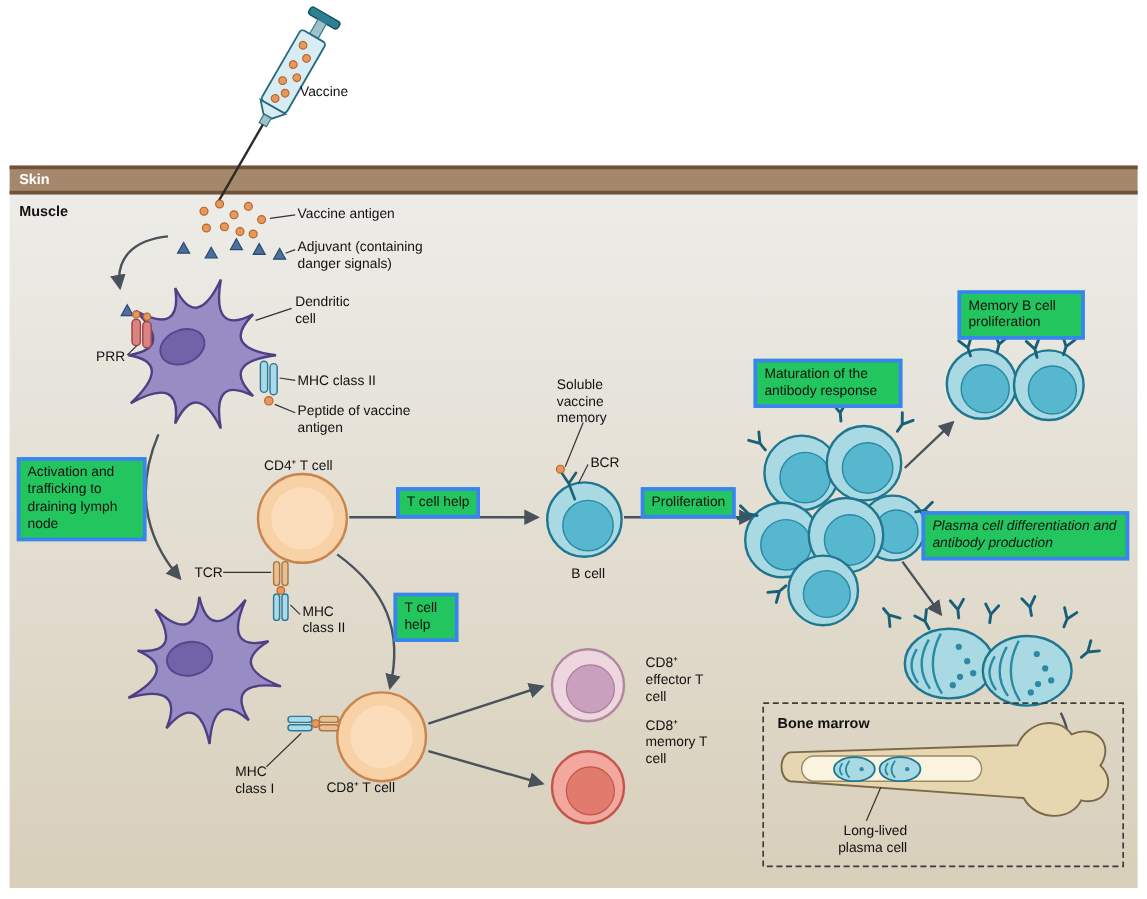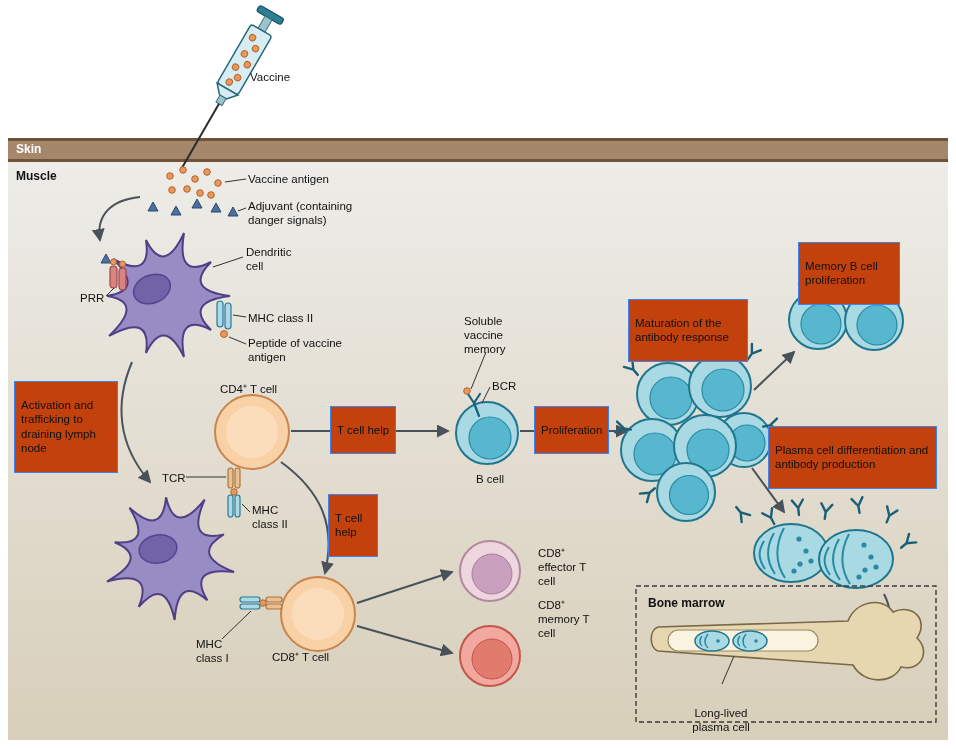--- a/index.html
+++ b/index.html
@@ -6,27 +6,27 @@
   .stage {
     position:relative; width:956px; height:749px; background:#ffffff;
     font-family:"Liberation Sans", sans-serif; overflow:hidden;
   }
   svg.layer { position:absolute; left:0; top:0; }
   .lab {
     position:absolute; font-size:11.5px; line-height:1.22; color:#111;
     white-space:nowrap;
   }
   .wrap { white-space:normal; }
-  .ctr { text-align:center;margin-top:20px; }
+  .ctr { text-align:right; }
   .bold { font-weight:bold; }
   .white { color:#ffffff; }
   .fs12 { font-size:12px; }
   .lbox {
     position:absolute; font-size:11.5px; line-height:1.25; color:#111;
-    background:#c2410c; border:1px solid #3b82f6; padding:16px 6px;
+    background:#22c55e; border:3px solid #3b82f6; padding:3px 6px;
   }
   .nowrap { white-space:nowrap; }
 </style>
 </head>
 <body>
 
 <div class="stage">
 
   <svg class="layer" width="956" height="749" viewBox="0 0 956 749">
     <defs>
@@ -281,19 +281,19 @@
   <div class="lbox nowrap" style="left:330px; top:406px;">T cell help</div>
   <div class="lbox wrap" style="left:328px; top:494px; width:36px;">T cell help</div>
   <div class="lab wrap" style="left:196px; top:637px; width:48px;">MHC class I</div>
   <div class="lab" style="left:272px; top:650px;">CD8⁺ T cell</div>
   <div class="lab wrap" style="left:464px; top:314px; width:54px;">Soluble vaccine memory</div>
   <div class="lab" style="left:492px; top:379px;">BCR</div>
   <div class="lab" style="left:476px; top:472px;">B cell</div>
   <div class="lbox nowrap" style="left:534px; top:406px;">Proliferation</div>
   <div class="lbox wrap" style="left:628px; top:299px; width:106px;">Maturation of the antibody response</div>
   <div class="lbox wrap" style="left:798px; top:242px; width:88px;">Memory B cell proliferation</div>
-  <div class="lbox wrap" style="left:768px; top:426px; width:155px;">Plasma cell differentiation and antibody production</div>
+  <div class="lbox wrap" style="left:768px; top:426px; width:155px;font-style:italic;">Plasma cell differentiation and antibody production</div>
   <div class="lab wrap" style="left:538px; top:546px; width:52px;">CD8⁺ effector T cell</div>
   <div class="lab wrap" style="left:538px; top:598px; width:52px;">CD8⁺ memory T cell</div>
   <div class="lab bold fs12" style="left:648px; top:596px;">Bone marrow</div>
   <div class="lab wrap ctr" style="left:686px; top:686px; width:70px;">Long-lived plasma cell</div>
 
 </div>
 
 </body></html>

